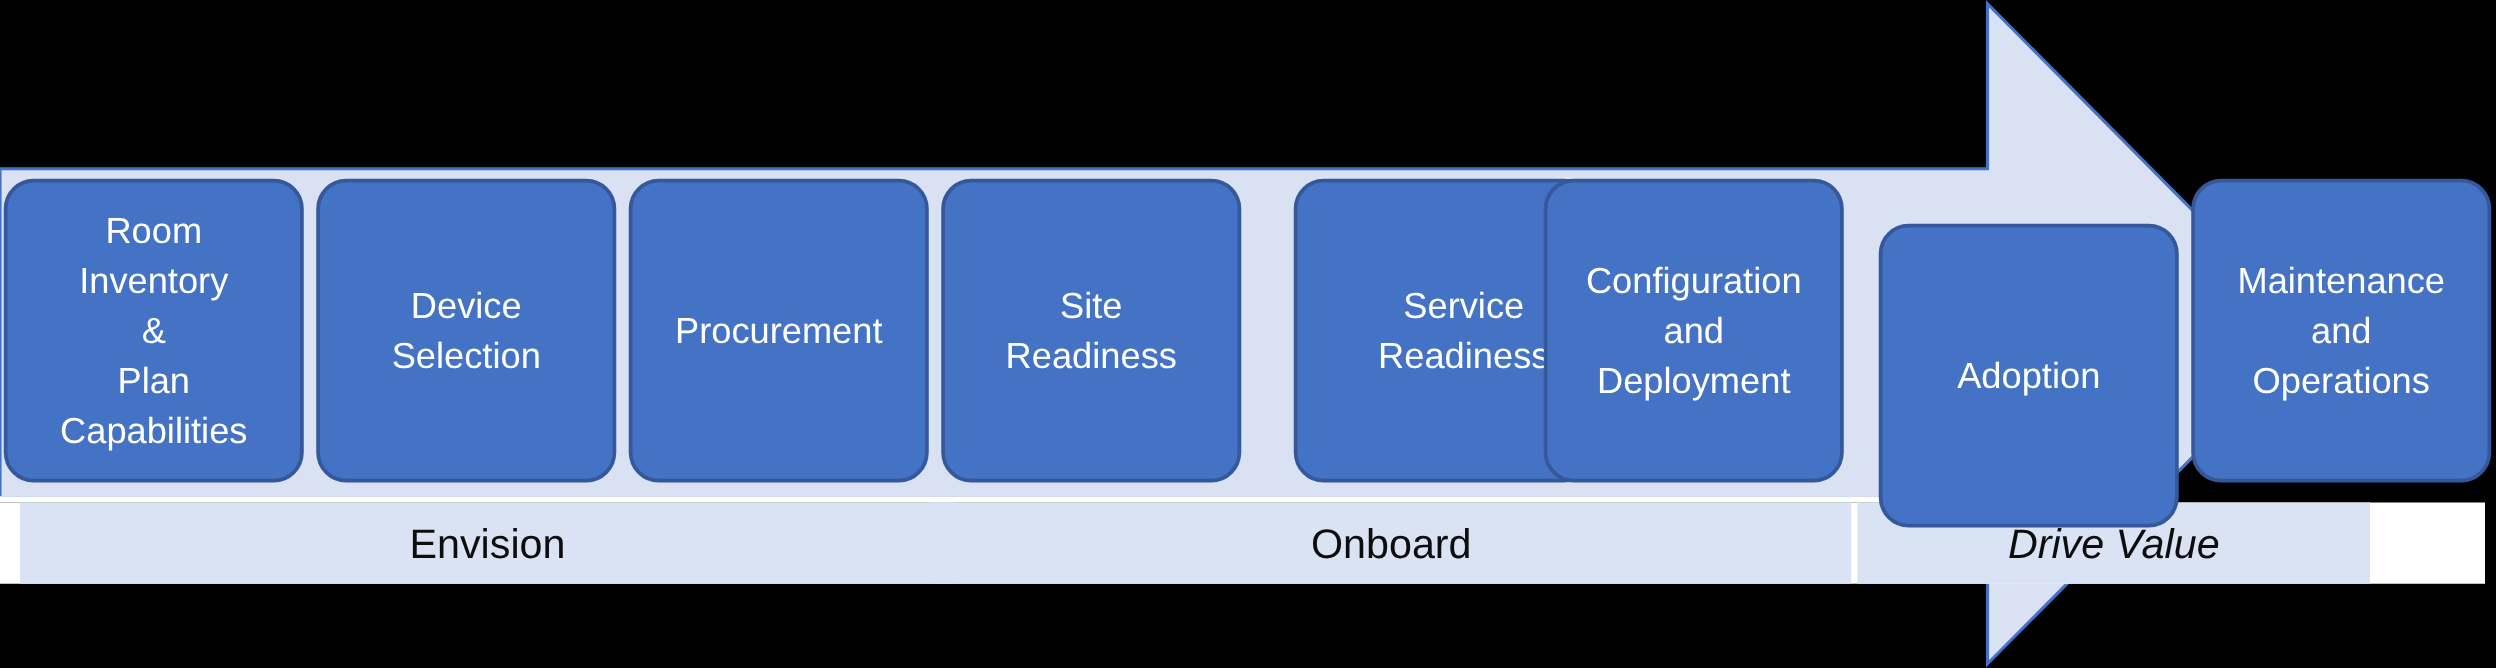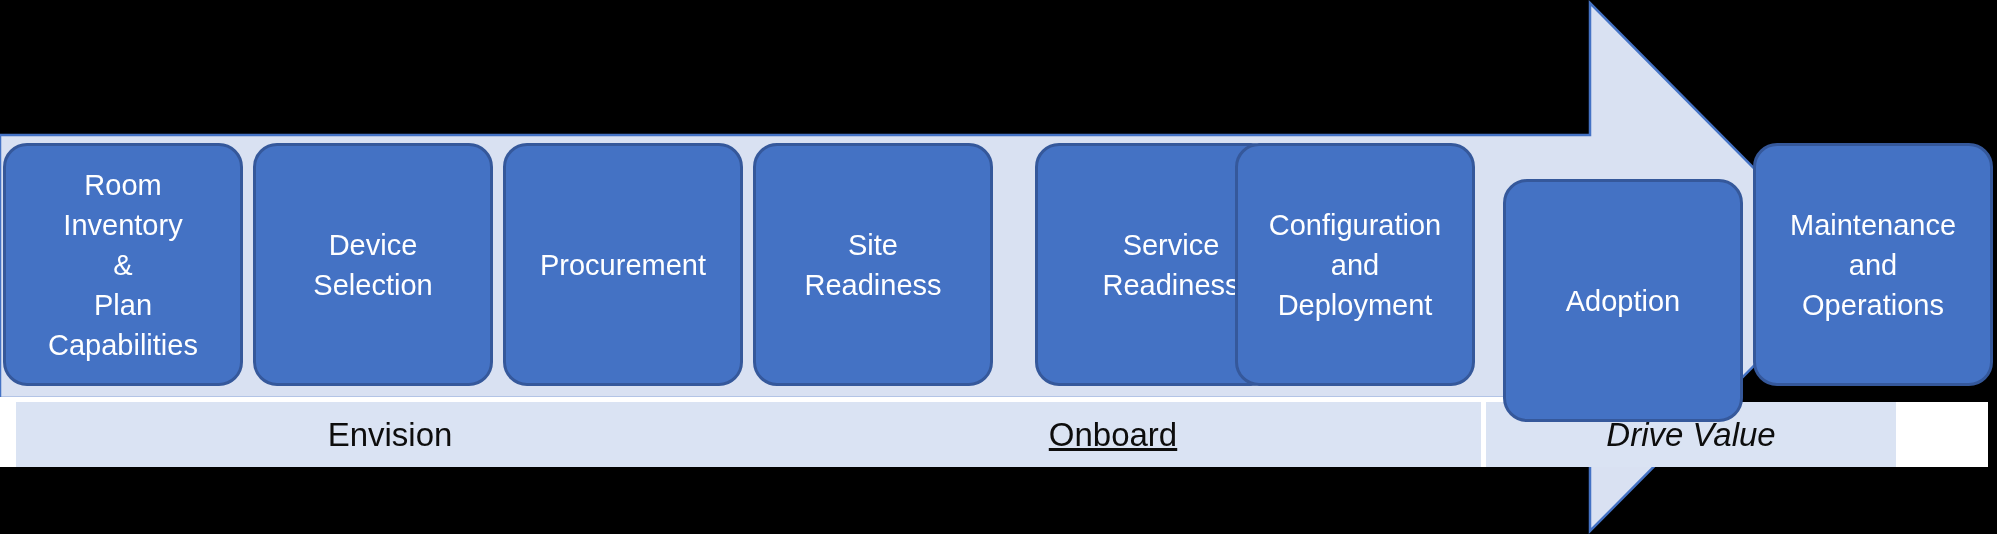--- a/index.html
+++ b/index.html
@@ -26,21 +26,21 @@
     background:var(--separator,#fff);z-index:3;
   }
   .phase-cell{
     position:absolute;top:0;height:65px;
     background:var(--phase-strip-fill,#DAE3F3);
     display:flex;align-items:center;justify-content:center;
     color:var(--phase-text,#0d0d0d);
     font-size:33px;line-height:65px;
   }
   .phase-cell.c1{left:0;width:748px;margin-left:16px;}
-  .phase-cell.c2{left:745px;width:736px;text-decoration:underline;}
+  .phase-cell.c2{left:745px;width:736px;}
   .phase-cell.c3{left:1486px;width:410px;font-style:italic;}
   .stage-box{
     position:absolute;top:143px;width:240px;height:243px;
     background:var(--stage-fill,#4472C4);
     border:3px solid var(--stage-border,#35589B);
     border-radius:24px;
     box-sizing:border-box;
     display:flex;align-items:center;justify-content:center;
     z-index:4;
   }

